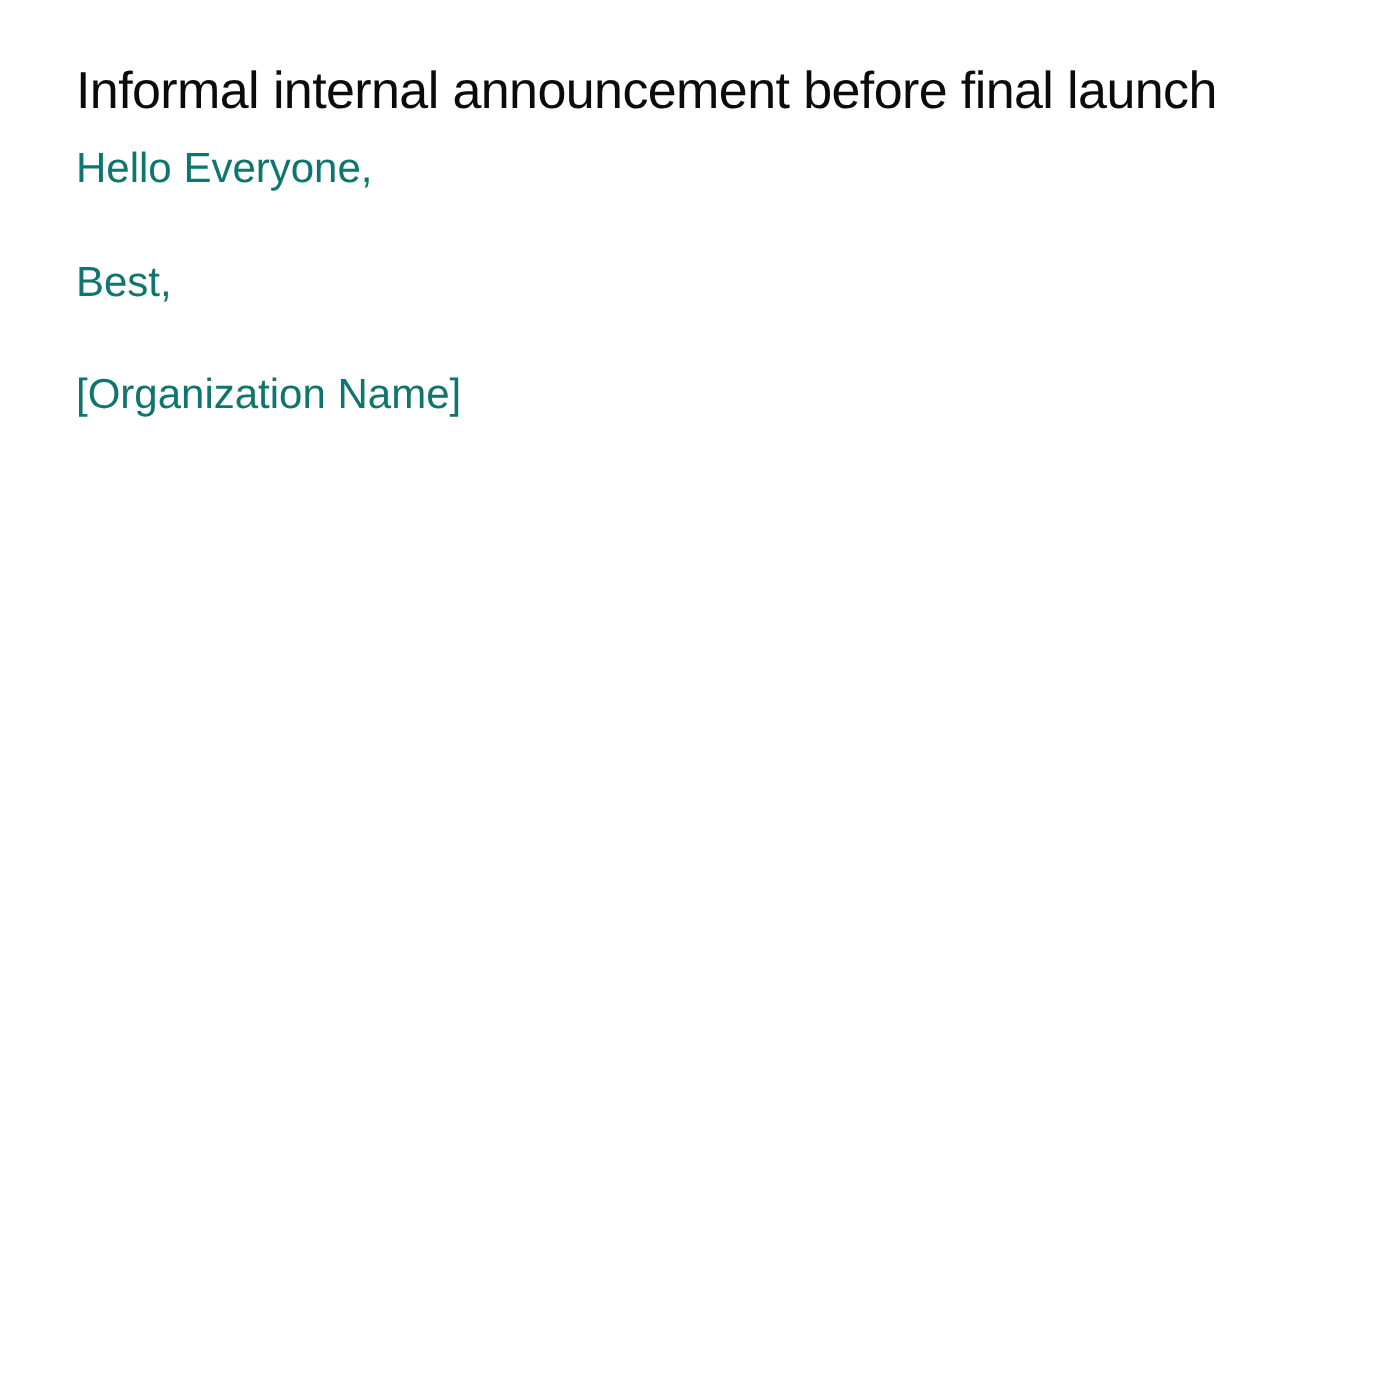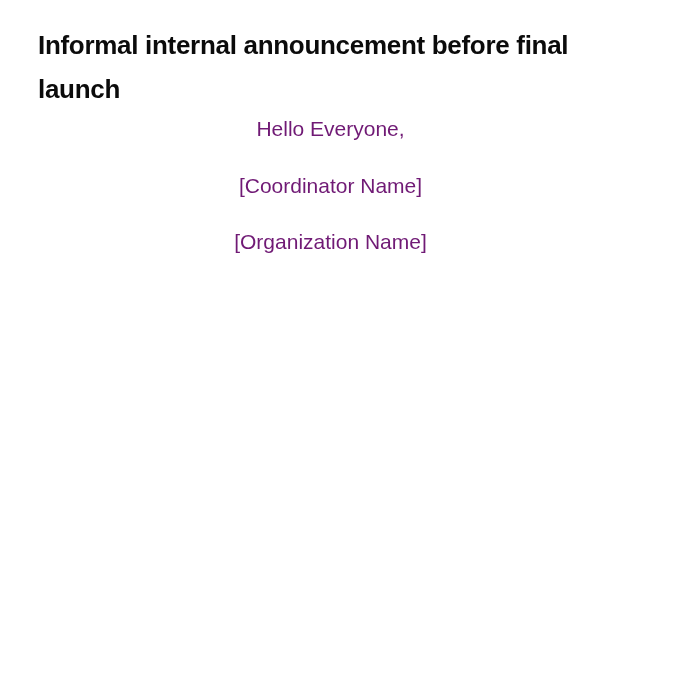--- a/index.html
+++ b/index.html
@@ -15,41 +15,40 @@
   }
   .doc {
     box-sizing: content-box;
     width: 585px;
     padding: 23px 38px 20px 38px;
   }
   .doc h1 {
     margin: 0;
     font-size: 26px;
     line-height: 44px;
-    font-weight: 700;
+    font-weight: 400;
     letter-spacing: -0.3px;
     color: #0b0b0b;
   }
   .doc p {
     margin: 0 0 21px 0;
     font-size: 21px;
     line-height: 35.5px;
     font-weight: 400;
-    color: #701a75;
-    text-align: center;
+    color: #0f766e;
   }
 </style>
 </head>
 <body>
 
 <div class="doc">
   <h1>Informal internal announcement before final launch</h1>
 
   <p>Hello Everyone,</p>
 
 
 
 
+  <p>Best,</p>
 
-  <p>[Coordinator Name]</p>
 
   <p>[Organization Name]</p>
 </div>
 
 </body></html>

